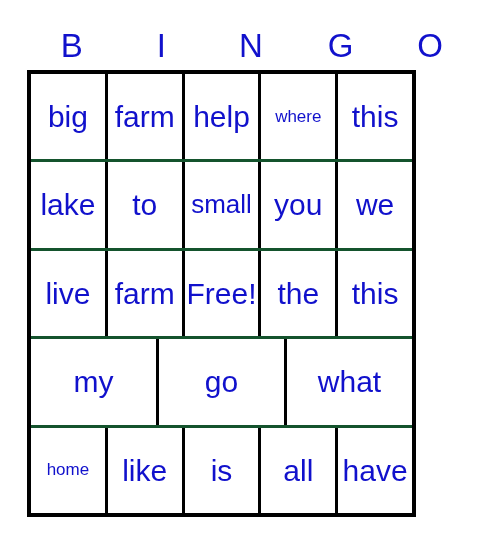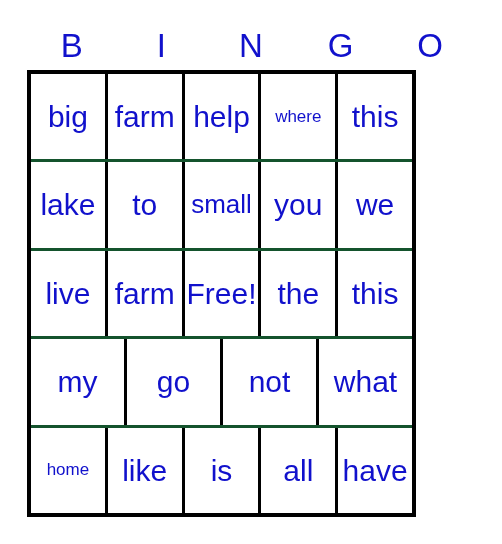--- a/index.html
+++ b/index.html
@@ -173,23 +173,20 @@
     </div>
 
     <div class="grid-row">
       <div class="cell">
         <span class="cell-text">my</span>
       </div>
       <div class="cell">
         <span class="cell-text">go</span>
       </div>
       <div class="cell">
-        <span class="cell-text">not</span>
-      </div>
-      <div class="cell">
         <span class="cell-text">what</span>
       </div>
     </div>
 
     <div class="grid-row">
       <div class="cell size-sm">
         <span class="cell-text">home</span>
       </div>
       <div class="cell">
         <span class="cell-text">like</span>

